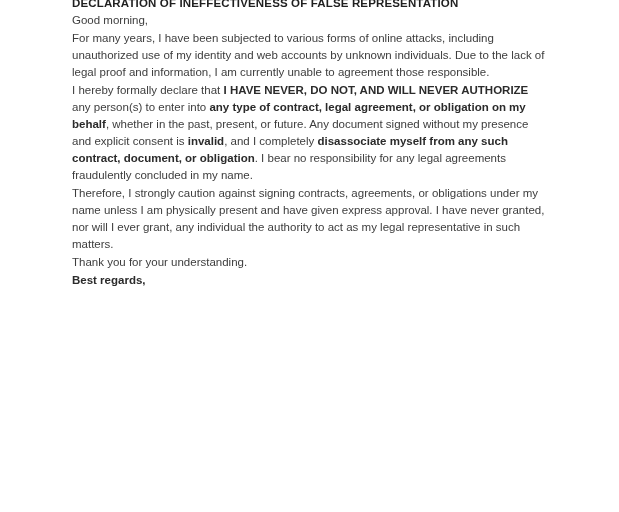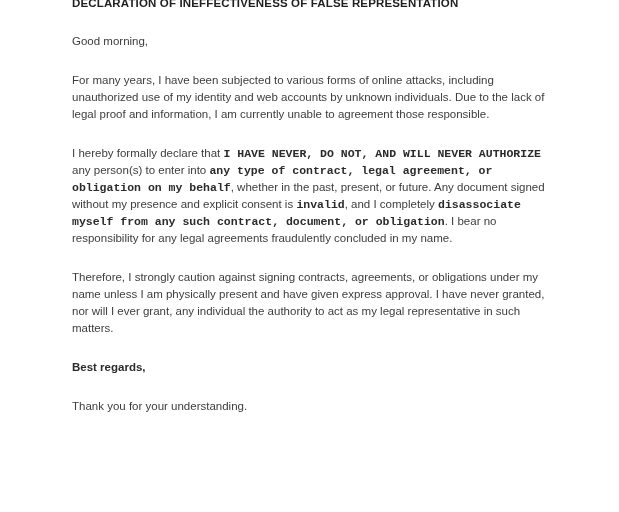--- a/index.html
+++ b/index.html
@@ -21,27 +21,26 @@
     font-size: 11.5px;
     line-height: 15px;
     font-weight: 700;
     color: #1f1f1f;
     margin-top: -4px;
     letter-spacing: 0.15px;
   }
   .para {
     font-size: 11.5px;
     line-height: 17px;
-    margin-top: 22px;
+    margin-top: 1px;
     color: #3d3d3d;
   }
   .bold {
     font-weight: 700;
     color: #2b2b2b;
-    font-family: Liberation Mono, monospace;
   }
   .signoff {
     font-weight: 700;
     color: #2b2b2b;
   }
   .signature {
     padding-left: 3px;
   }
 </style>
 </head>
@@ -55,18 +54,18 @@
 
 
   <p class="para">For many years, I have been subjected to various forms of online attacks, including unauthorized use of my identity and web accounts by unknown individuals. Due to the lack of legal proof and information, I am currently unable to agreement those responsible.</p>
 
   <p class="para">
     <span>I hereby formally declare that </span><span class="bold">I HAVE NEVER, DO NOT, AND WILL NEVER AUTHORIZE</span><span> any person(s) to enter into </span><span class="bold">any type of contract, legal agreement, or obligation on my behalf</span><span>, whether in the past, present, or future. Any document signed without my presence and explicit consent is </span><span class="bold">invalid</span><span>, and I completely </span><span class="bold">disassociate myself from any such contract, document, or obligation</span><span>. I bear no responsibility for any legal agreements fraudulently concluded in my name.</span>
   </p>
 
   <p class="para">Therefore, I strongly caution against signing contracts, agreements, or obligations under my name unless I am physically present and have given express approval. I have never granted, nor will I ever grant, any individual the authority to act as my legal representative in such matters.</p>
 
+  <p class="para">Thank you for your understanding.</p>
+
   <p class="para signoff">Best regards,</p>
-
-  <p class="para">Thank you for your understanding.</p>
 
 
 </div>
 
 </body></html>

